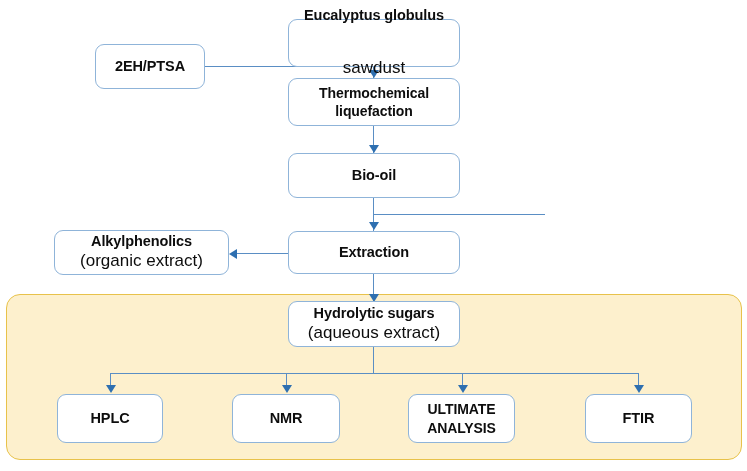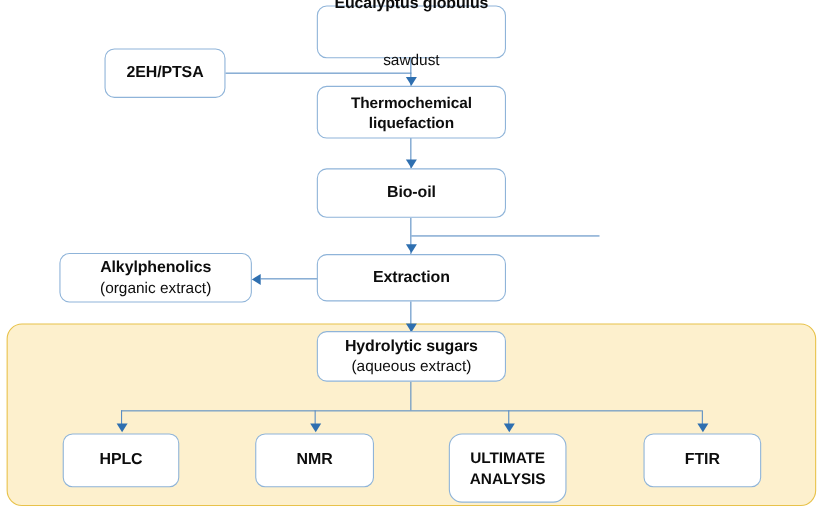--- a/index.html
+++ b/index.html
@@ -41,21 +41,21 @@
     z-index: 4;
   }
   .node .t1 {
     font-weight: bold;
     font-size: 14.5px;
     line-height: 1.15;
     letter-spacing: -0.1px;
   }
   .node .t2 {
     font-weight: normal;
-    font-size: 14px;
+    font-size: 17px;
     line-height: 1.2;
     margin-top: 1px;
   }
   .node.two-line-bold .t1 {
     font-size: 14px;
     line-height: 1.3;
   }
   
   .vline {
     position: absolute;
@@ -122,21 +122,21 @@
 
   <div class="vline" style="left:286px; top:373px; height:14px;"></div>
   <div class="arrow-down" style="left:282px; top:385px;"></div>
 
   <div class="vline" style="left:462px; top:373px; height:14px;"></div>
   <div class="arrow-down" style="left:458px; top:385px;"></div>
 
   <div class="vline" style="left:638px; top:373px; height:14px;"></div>
   <div class="arrow-down" style="left:634px; top:385px;"></div>
 
-  <div class="node" style="left:288px; top:5px; width:172px; height:48px;gap:33px;">
+  <div class="node" style="left:288px; top:19px; width:172px; height:48px;gap:33px;">
     <div class="t1">Eucalyptus globulus</div>
     <div class="t2">sawdust</div>
   </div>
 
   <div class="node" style="left:95px; top:44px; width:110px; height:45px;text-align:right;">
     <div class="t1">2EH/PTSA</div>
   </div>
 
   <div class="node two-line-bold" style="left:288px; top:78px; width:172px; height:48px;">
     <div class="t1">Thermochemical</div>
@@ -163,21 +163,21 @@
   </div>
 
   <div class="node" style="left:57px; top:394px; width:106px; height:49px;">
     <div class="t1">HPLC</div>
   </div>
 
   <div class="node" style="left:232px; top:394px; width:108px; height:49px;text-align:center;">
     <div class="t1">NMR</div>
   </div>
 
-  <div class="node two-line-bold" style="left:408px; top:394px; width:107px; height:63px;border-radius:12px;">
+  <div class="node two-line-bold" style="left:408px; top:394px; width:107px; height:49px;">
     <div class="t1">ULTIMATE</div>
     <div class="t1">ANALYSIS</div>
   </div>
 
   <div class="node" style="left:585px; top:394px; width:107px; height:49px;">
     <div class="t1">FTIR</div>
   </div>
 
 </div>
 

